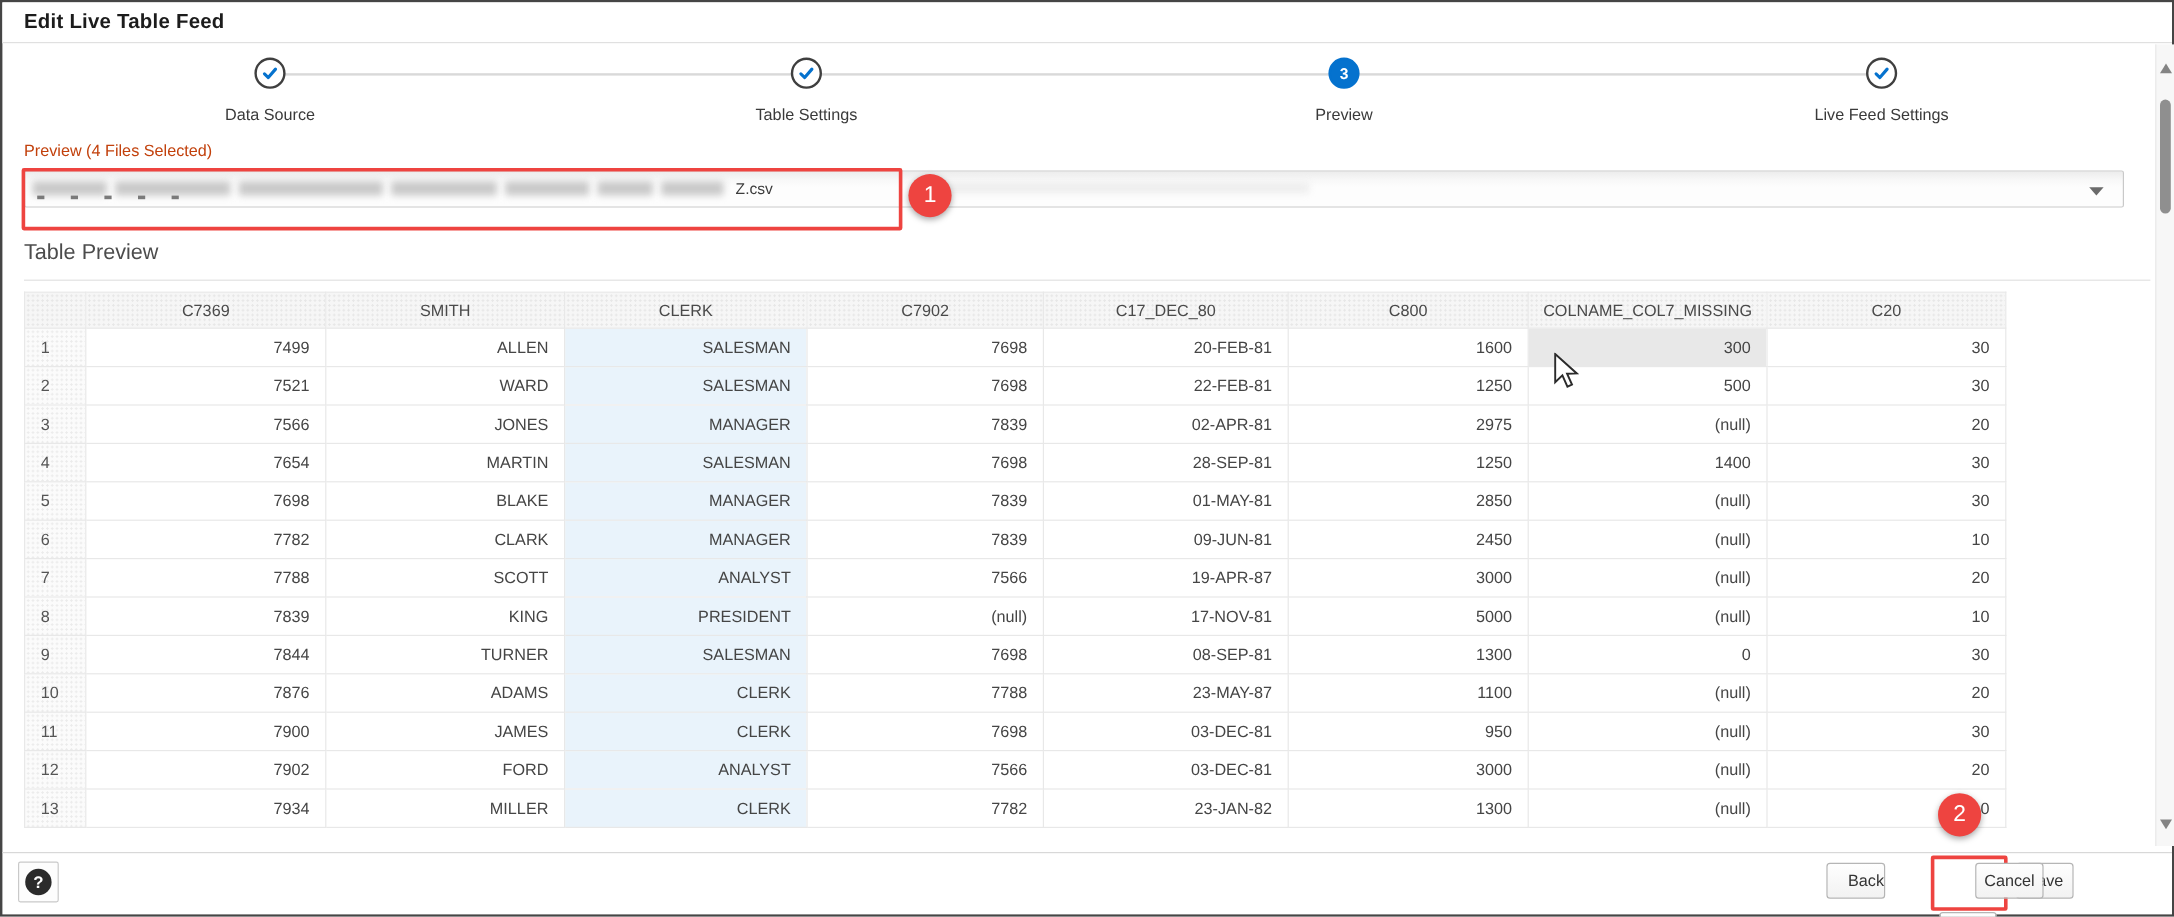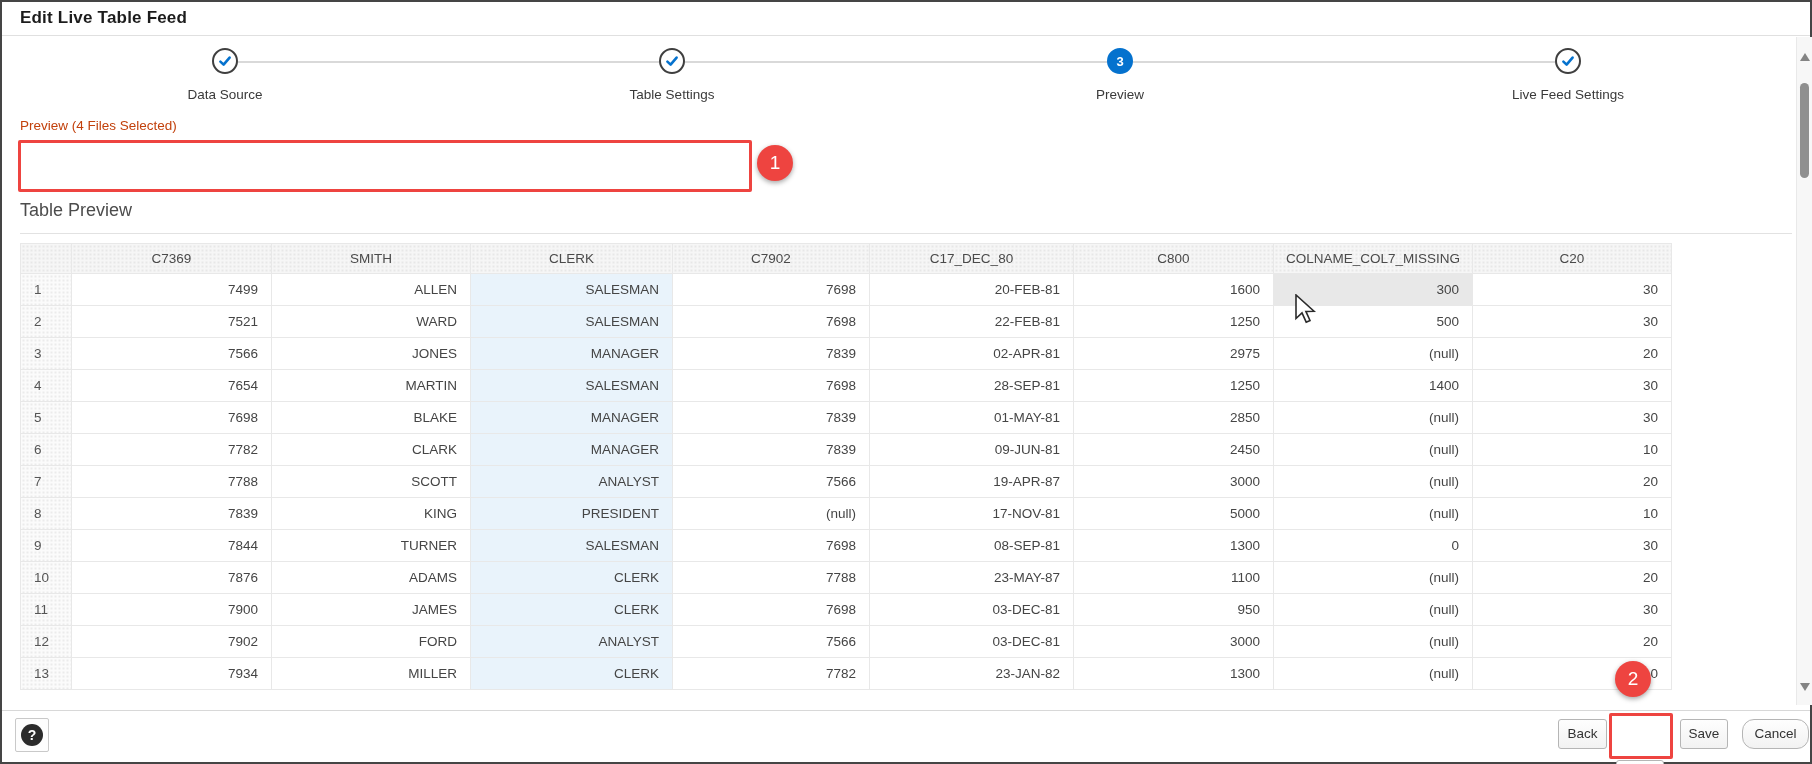--- a/index.html
+++ b/index.html
@@ -85,24 +85,24 @@
     position:absolute;left:13px;top:716px;width:34px;height:34px;box-sizing:border-box;
     border:1px solid #c9c9c9;border-radius:2px;background:#fdfdfd;text-align:center;
   }
   .help-glyph{display:inline-block;width:22px;height:22px;margin-top:5px;border-radius:50%;
     background:#2b2b2b;color:#fff;font-size:14px;font-weight:bold;line-height:22px;}
   .btn{
     position:absolute;top:717px;height:30px;box-sizing:border-box;border:1px solid #b5b5b5;border-radius:3px;
     background:linear-gradient(#fefefe,#f2f2f2);font-family:"Liberation Sans",sans-serif;
     font-size:13.5px;color:#333;text-align:center;line-height:28px;padding:0;
   }
-  .btn-back{left:1556px;width:49px;}
+  .btn-back{left:1520px;width:49px;text-align:right;}
   .btn-next{left:1614px;width:48px;margin-top:41px;}
   .btn-save{left:1678px;width:48px;}
-  .btn-cancel{left:1740px;width:67px;border-radius:12px;}
+  .btn-cancel{left:1644px;width:57px;}
 
   
   .scrollbar{position:absolute;left:1794px;top:35px;width:16px;height:668px;background:#f7f7f7;border-left:1px solid #e9e9e9;box-sizing:border-box;}
   .sb-up{position:absolute;left:3px;top:16px;width:0;height:0;border-left:5px solid transparent;border-right:5px solid transparent;border-bottom:8px solid #848484;}
   .sb-down{position:absolute;left:3px;bottom:14px;width:0;height:0;border-left:5px solid transparent;border-right:5px solid transparent;border-top:8px solid #848484;}
   .sb-thumb{position:absolute;left:3px;top:46px;width:9px;height:95px;background:#8f8f8f;border-radius:5px;}
 </style>
 </head>
 <body>
 
@@ -145,20 +145,41 @@
         <svg width="16" height="16" viewBox="0 0 16 16">
             <path d="M3.4 8.6 L6.6 11.6 L12.6 4.6" stroke="#0572ce" stroke-width="2.6" fill="none" stroke-linecap="round" stroke-linejoin="round"></path>
           </svg>
       </span>
       <span class="lbl">Live Feed Settings</span>
     </div>
   </div>
 
   <div class="preview-label">Preview (4 Files Selected)</div>
 
+  <div class="combobox">
+    <div class="redact-band">
+      <span class="blob" style="width:62px"></span>
+        <span class="blob" style="width:96px"></span>
+        <span class="blob" style="width:120px"></span>
+        <span class="blob" style="width:88px"></span>
+        <span class="blob" style="width:70px"></span>
+        <span class="blob" style="width:46px"></span>
+        <span class="blob" style="width:52px"></span>
+    </div>
+    <div class="redact-specks">
+        <i></i>
+        <i></i>
+        <i></i>
+        <i></i>
+        <i></i>
+      </div>
+    <span class="file-suffix">Z.csv</span>
+    <div class="redact-faint"></div>
+    <span class="combo-arrow"></span>
+  </div>
 
   <div class="anno-box anno-box-1"></div>
   <div class="anno-badge anno-badge-1">1</div>
 
   <div class="section-title">Table Preview</div>
   <div class="section-divider"></div>
 
   <table class="grid" id="preview-grid">
       <colgroup>
         <col style="width:51px">

